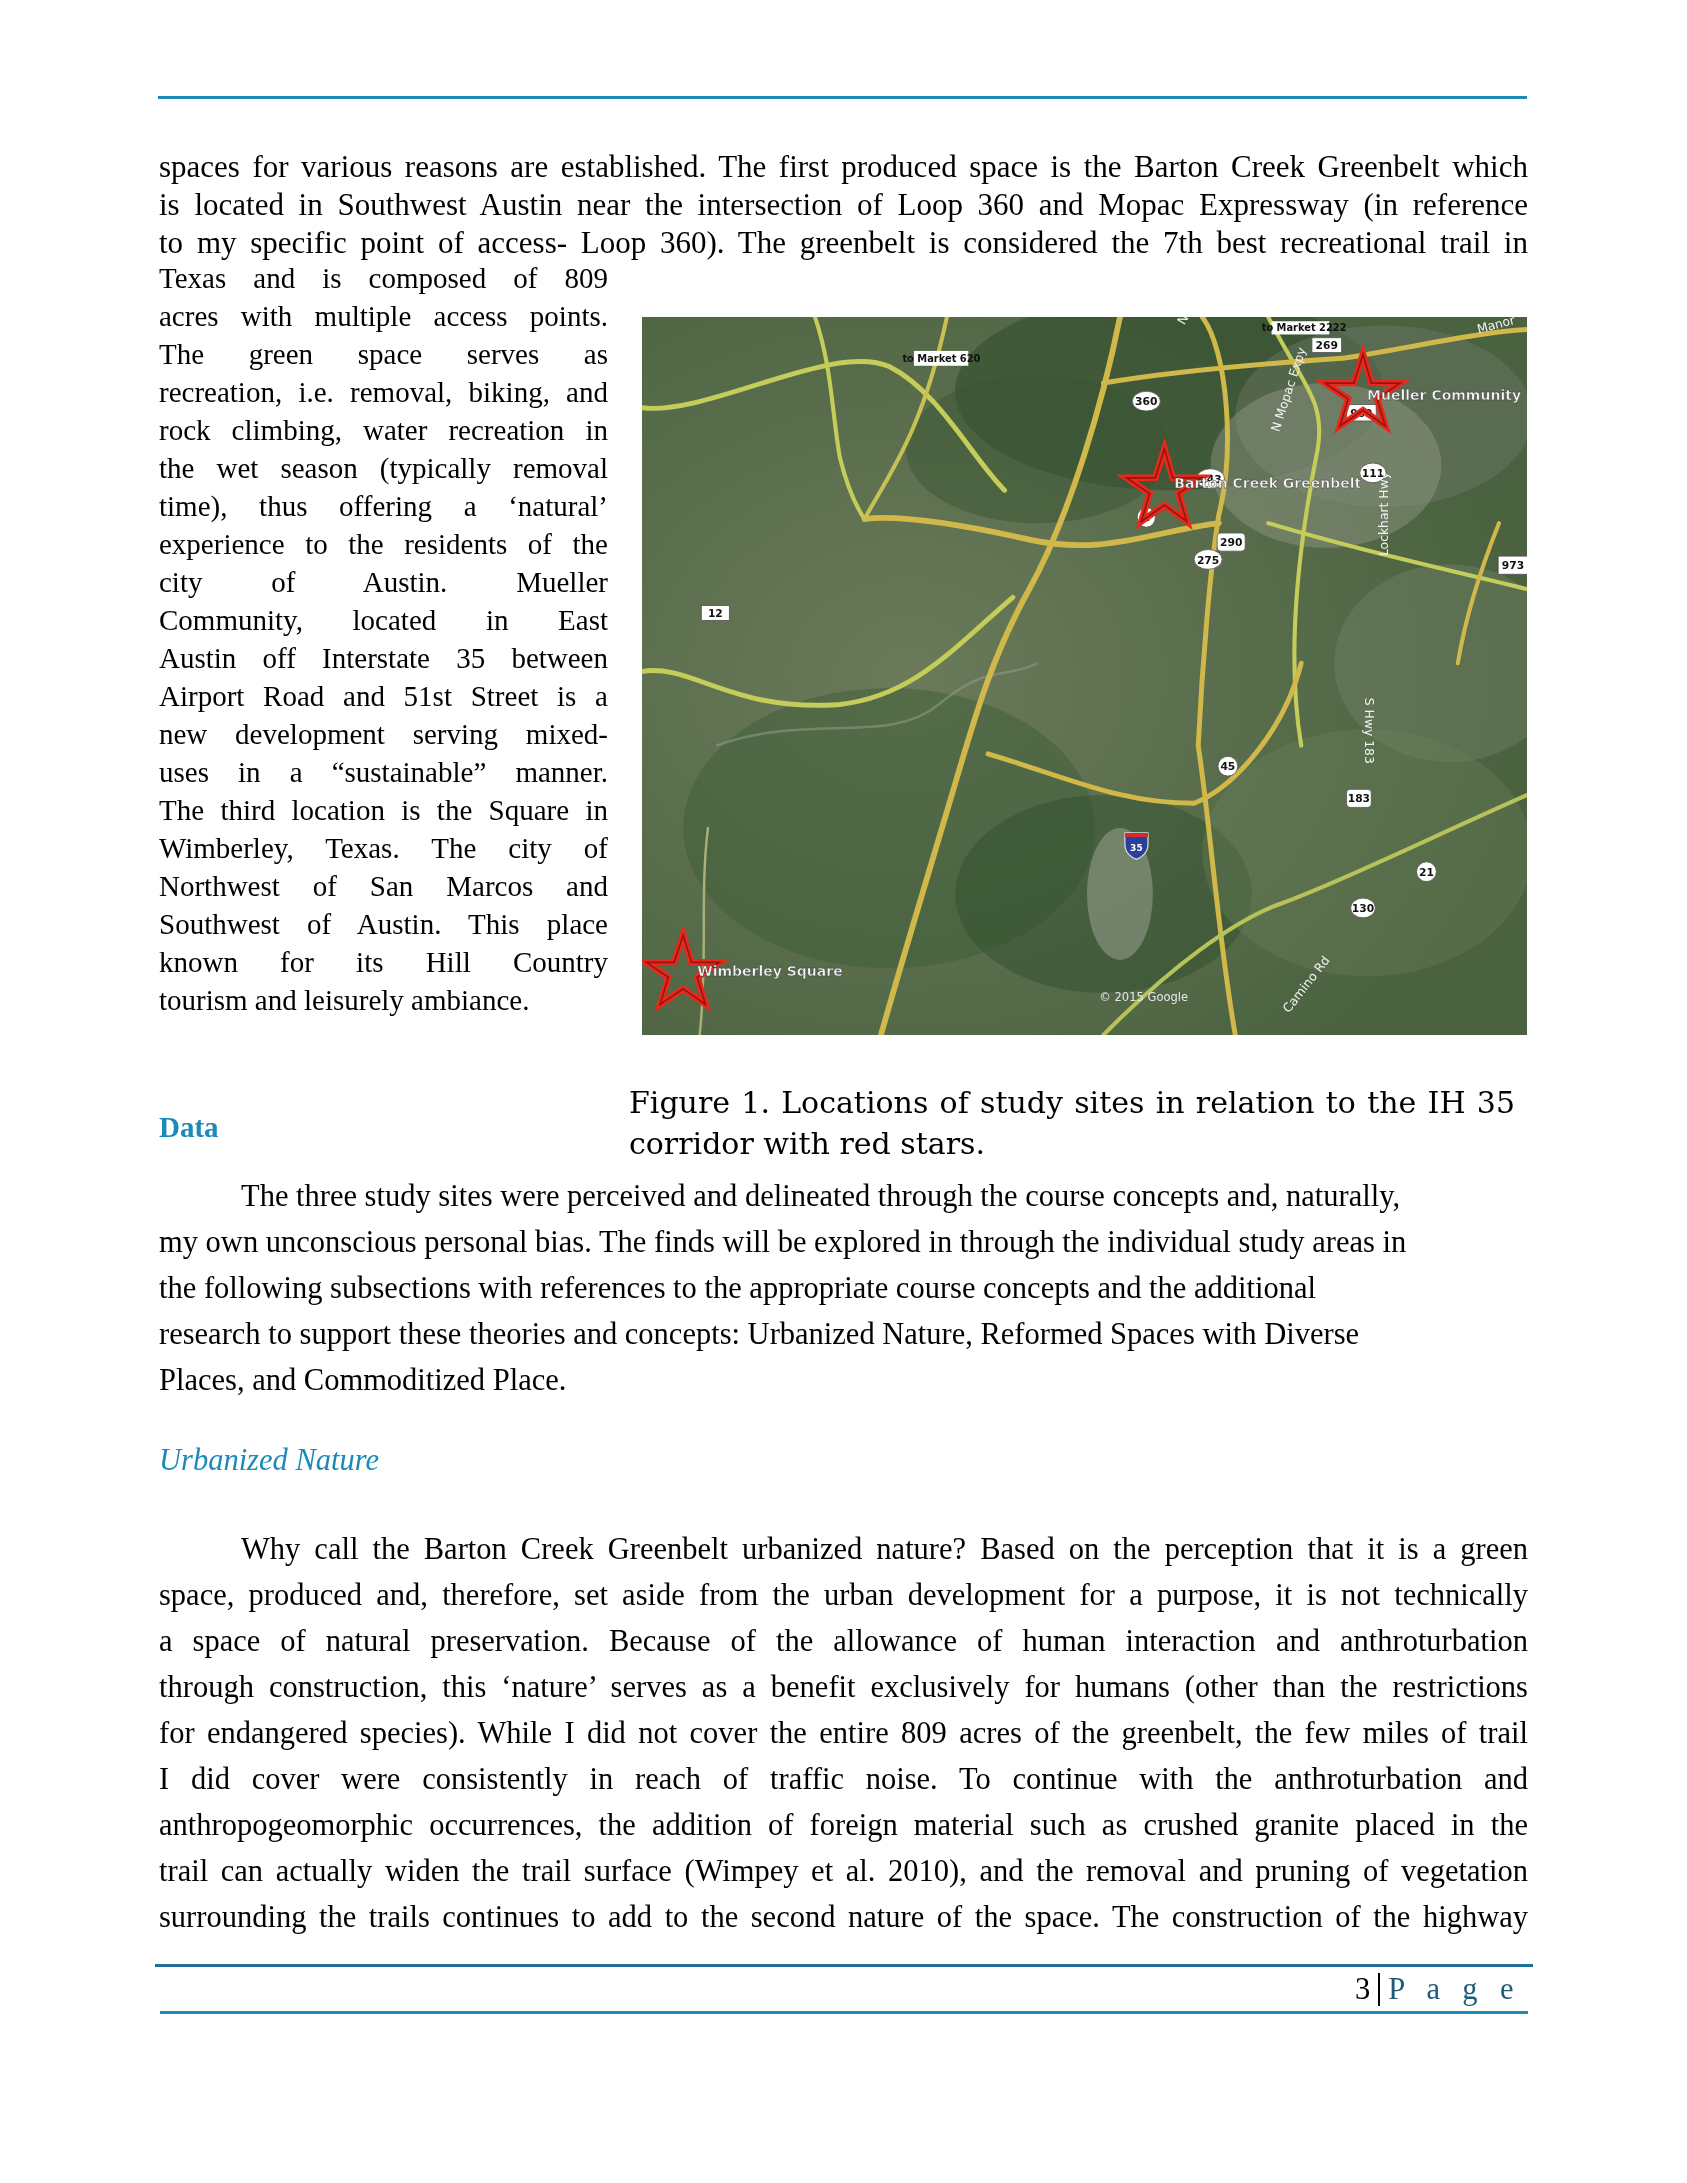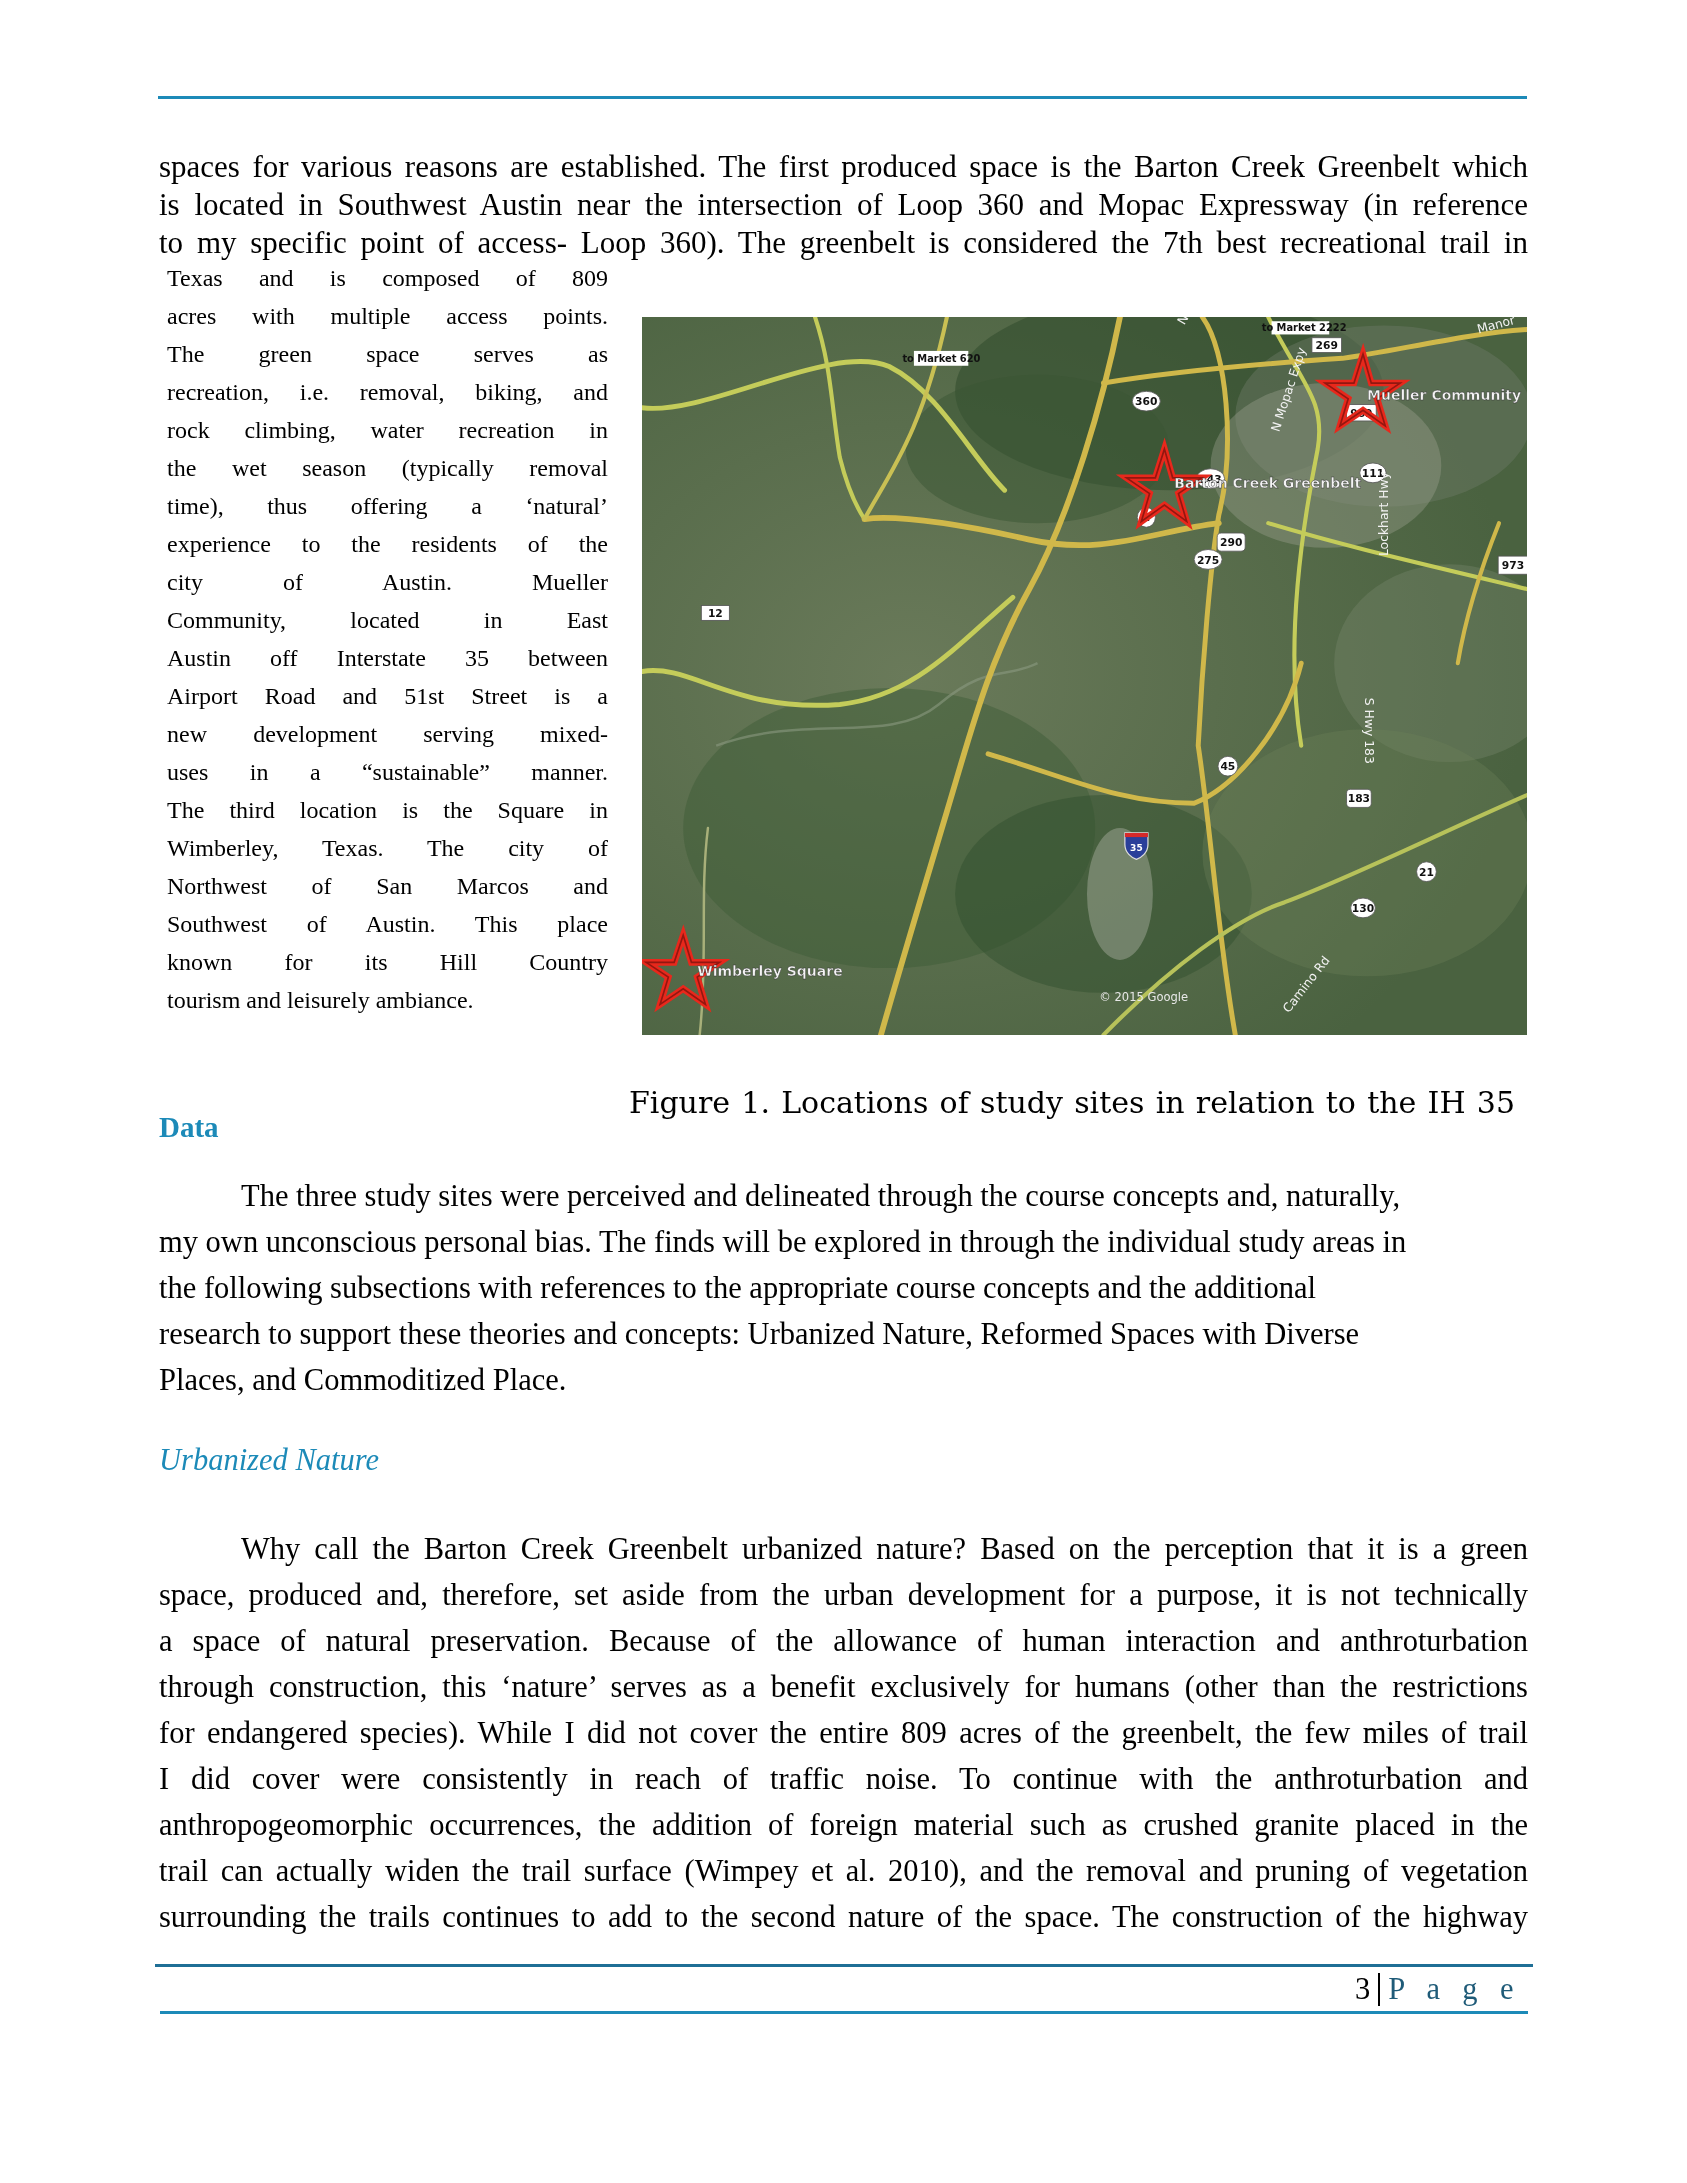--- a/index.html
+++ b/index.html
@@ -3,21 +3,21 @@
   <meta charset="utf-8">
   <style>
     html, body { margin: 0; padding: 0; background: #ffffff; }
     body { width: 1687px; height: 2183px; position: relative; overflow: hidden;
            font-family: "Liberation Serif", "DejaVu Serif", serif; color: #000; }
     .rule { position: absolute; height: 2.5px; background: #1c8ab8; }
     .rule.dark { background: #1f6f96; }
     .body-text { position: absolute; font-size: 31px; line-height: 38px; }
     .last { text-align-last: left; }
     .col-left { position: absolute; left: 159px; top: 259px; width: 449px; }
-    .col-left .ln { display: block; font-size: 24px; line-height: 38px; text-align: justify; text-align-last: justify; white-space: nowrap; margin-left: 8px; }
+    .col-left .ln { display: block; font-size: 29px; line-height: 38px; text-align: justify; text-align-last: justify; white-space: nowrap; }
     .col-left .ln.last { text-align-last: left; }
     .top-lines { left: 159px; top: 148px; width: 1369px; }
     .top-lines .ln { display: block; text-align: justify; text-align-last: justify; white-space: nowrap; }
     .heading-data { position: absolute; left: 159px; top: 1111px; font-size: 29px; font-weight: bold; color: #1c8ab8; text-align: right; }
     .figure { position: absolute; left: 642px; top: 317px; width: 885px; height: 718px; overflow: hidden;
               background: #4f6a43; }
     .figure svg { display: block; }
     .caption { position: absolute; left: 629px; top: 1045px; width: 886px;
                font-family: "DejaVu Serif", serif; font-size: 30px; line-height: 41px; margin-top: 37px; }
     .caption .ln { display: block; white-space: nowrap; }
@@ -199,20 +199,21 @@
     <g class="map-label" fill="#f4f4f4" font-size="17" font-weight="bold" stroke="#333" stroke-width="0.5">
       <text x="646" y="207">Barton Creek Greenbelt</text>
       <text x="880" y="100">Mueller Community</text>
       <text x="67" y="800">Wimberley Square</text>
     </g>
   </svg>
 </div>
 
 <div class="caption">
   <span class="ln full">Figure 1. Locations of study sites in relation to the IH 35</span>
+  <span class="ln">corridor with red stars.</span>
 </div>
 
 <div class="heading-data">Data</div>
 
 <div class="para" style="top:1173px; line-height:46px;">
   <span class="ln indent">The three study sites were perceived and delineated through the course concepts and, naturally,</span>
   <span class="ln">my own unconscious personal bias. The finds will be explored in through the individual study areas in</span>
   <span class="ln">the following subsections with references to the appropriate course concepts and the additional</span>
   <span class="ln">research to support these theories and concepts: Urbanized Nature, Reformed Spaces with Diverse</span>
   <span class="ln">Places, and Commoditized Place.</span>

